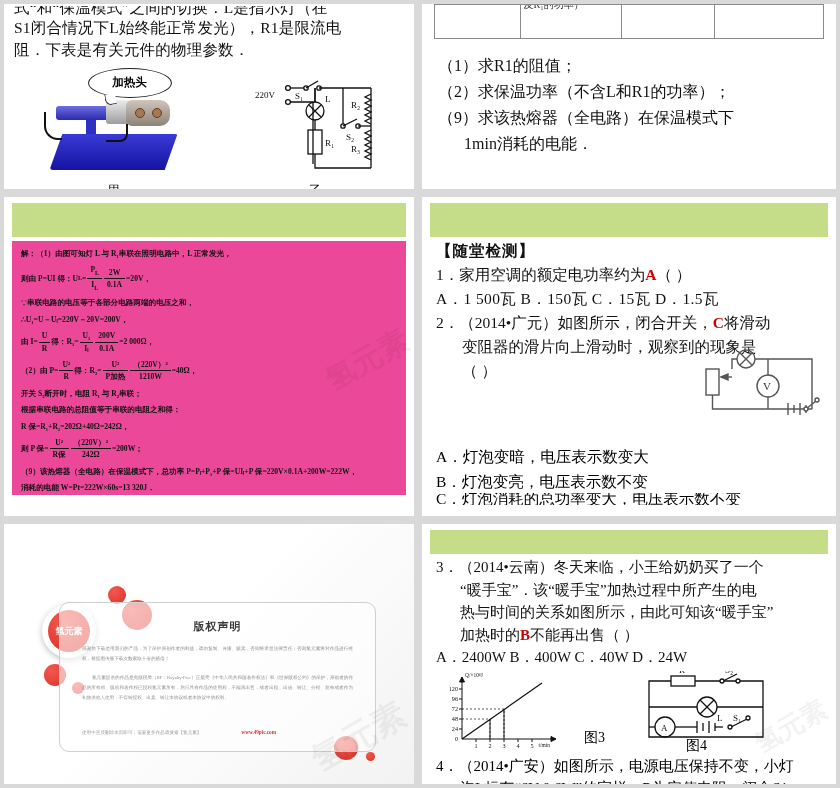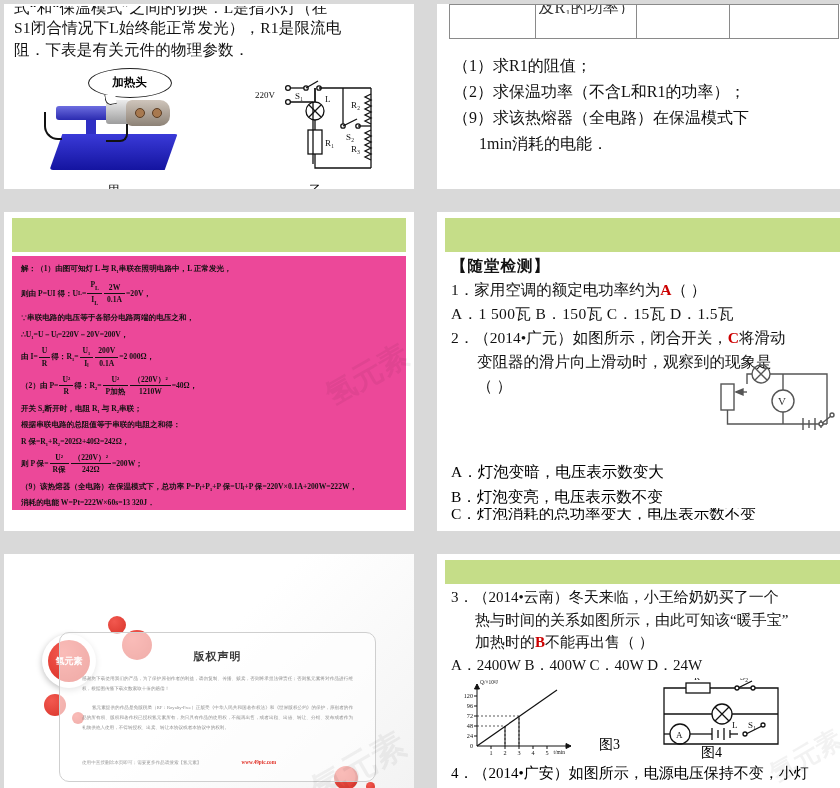--- a/index.html
+++ b/index.html
@@ -9,21 +9,20 @@
     font-family:"Liberation Serif", serif;
     overflow:hidden;
   }
   .grid {
     width:840px; height:788px;
     display:grid;
     grid-template-columns: 418px 422px;
     grid-template-rows: 193px 327px 268px;
     column-gap:0; row-gap:0;
     background:#d9d9d9;
-    gap:15px;
   }
   .slide {
     background:#ffffff;
     position:relative;
     overflow:hidden;
     margin:4px;
   }
   
   .s-tl { grid-column:1; grid-row:1; }
   .s-tr { grid-column:2; grid-row:1; }
@@ -83,21 +82,21 @@
     border-left:2px solid #111; border-bottom:2px solid #111; border-radius:0 0 0 14px; }
   .cord2{ position:absolute; left:66px; top:54px; width:22px; height:18px;
     border-right:2px solid #111; border-bottom:2px solid #111; border-radius:0 0 8px 0; }
 
   
   svg.circ { display:block; }
 
   
   .tbl-wrap { padding:0 12px; }
   table.cut { border-collapse:collapse; width:100%; }
-  table.cut td { border:1px solid #8a8a8a; height:34px; font-size:16px; vertical-align:top; padding:0 3px; color:#333;text-align:center; }
+  table.cut td { border:1px solid #8a8a8a; height:34px; font-size:10px; vertical-align:top; padding:0 3px; color:#333;text-align:center; }
   table.cut td.c1{ width:22%; } table.cut td.c2{ width:26%; }
   table.cut td.c3{ width:24%; } table.cut td.c4{ width:28%; }
   .cutlabel { position:relative; height:9px; overflow:hidden; }
   .cutlabel span { position:absolute; top:-7px; left:0; white-space:nowrap; }
   .tr-list { padding:14px 16px 0 16px; font-size:16px; line-height:1.62; color:#111; }
   .tr-list div { white-space:nowrap; }
   .tr-list .indent { padding-left:26px; }
 
   
   .soln {
@@ -411,20 +410,21 @@
       </div>
     </div>
 
     <div class="wm" style="right:4px; bottom:24px;">氢元素</div>
   </div>
 
   <div class="slide s-br">
     <div class="greenbar" style="height:24px;"></div>
     <div class="br-body">
       <div>3．（2014•云南）冬天来临，小王给奶奶买了一个</div>
+      <div class="ind">“暖手宝”．该“暖手宝”加热过程中所产生的电</div>
       <div class="ind">热与时间的关系如图所示，由此可知该“暖手宝”</div>
       <div class="ind">
         <span>加热时的</span><span class="ansB">B</span><span>不能再出售（        ）</span>
       </div>
       <div>A．2400W  B．400W  C．40W  D．24W</div>
     </div>
 
     <div class="br-figs">
       <svg width="136" height="78" viewBox="0 0 136 78">
         <g stroke="#111" stroke-width="1" fill="none">

